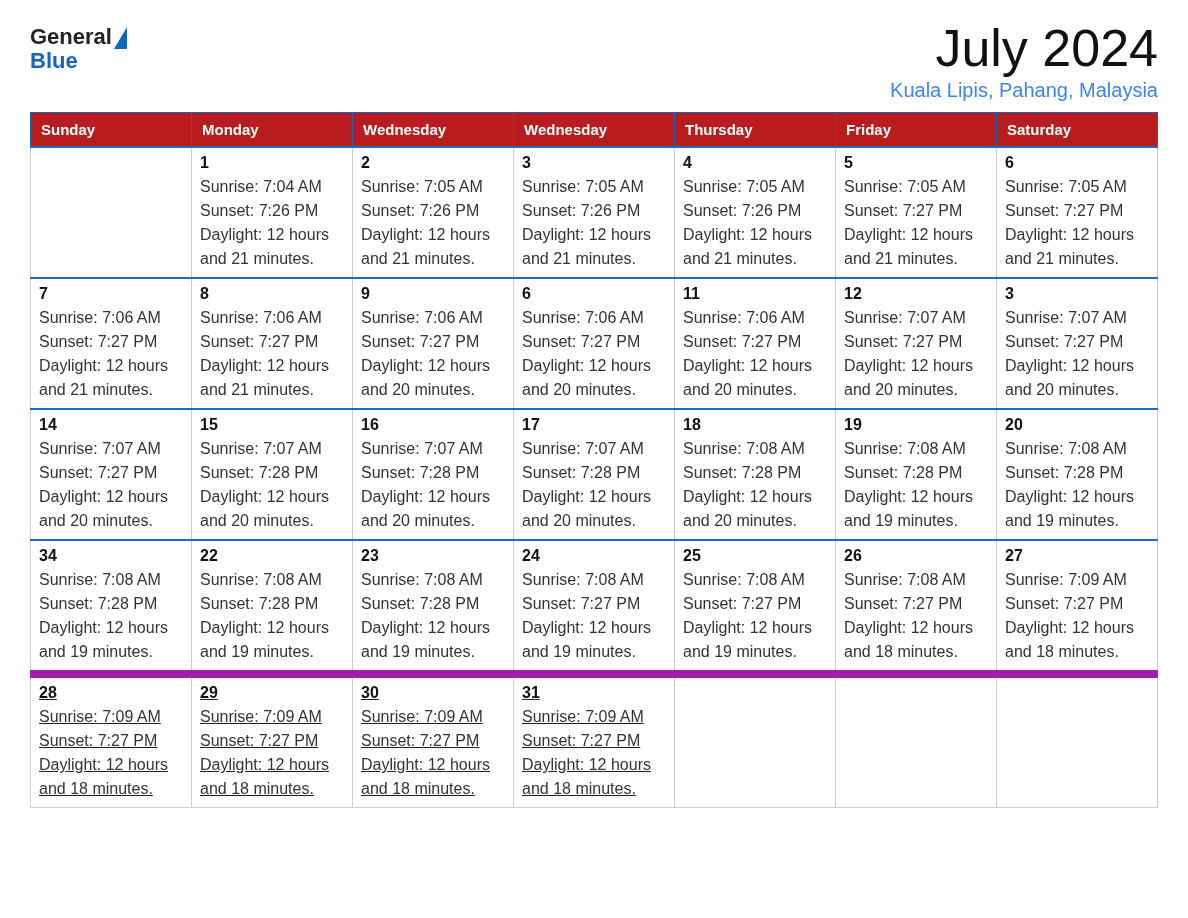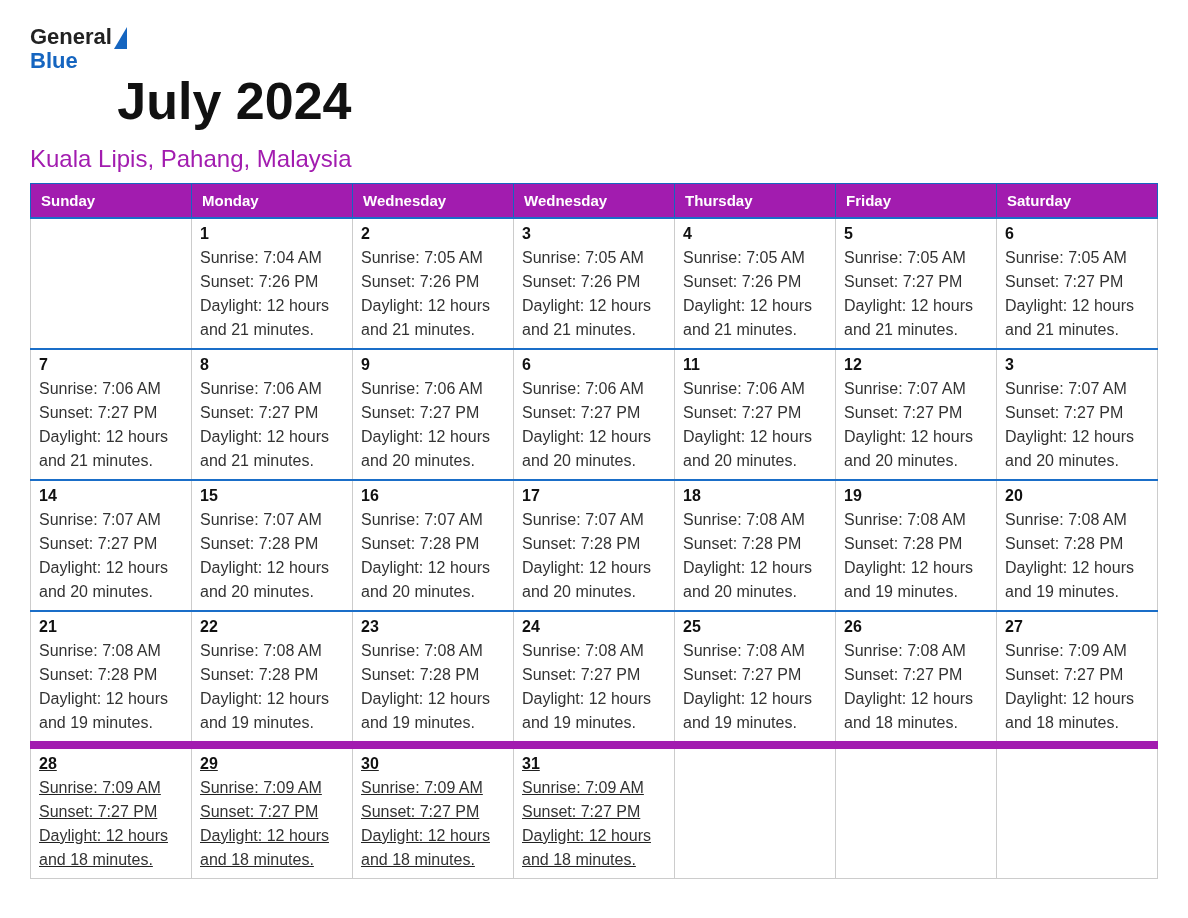--- a/index.html
+++ b/index.html
@@ -9,21 +9,20 @@
       color: #222;
       width: 1188px;
       min-height: 918px;
       padding: 20px 30px 30px 30px;
     }
     .header {
       display: flex;
       justify-content: space-between;
       align-items: flex-start;
       margin-bottom: 10px;
-      flex-direction: column;
     }
     .logo {
       display: flex;
       align-items: center;
       gap: 0;
       margin-top: 5px;
     }
     .logo-text {
       font-size: 22px;
       font-weight: bold;
@@ -38,37 +37,37 @@
       border-bottom: 22px solid #1565c0;
       margin-left: 2px;
       margin-top: 2px;
       align-self: flex-start;
     }
     .title-block {
       text-align: right;
     }
     .title-block h1 {
       font-size: 52px;
-      font-weight: 700;
+      font-weight: 400;
       color: #111;
       line-height: 1.1;
     }
     .title-block h2 {
-      font-size: 24px;
+      font-size: 20px;
       font-weight: 400;
-      color: #a21caf;
-      margin-top: 14px;
+      color: #3b82f6;
+      margin-top: 2px;
     }
     .calendar {
       width: 100%;
       border-collapse: collapse;
       margin-top: 10px;
     }
     .calendar thead tr th {
-      background-color: #a21caf;
+      background-color: #b91c1c;
       color: #fff;
       font-size: 15px;
       font-weight: 600;
       padding: 8px 10px;
       text-align: left;
       border: 1px solid #1565c0;
     }
     .calendar tbody tr td {
       border: 1px solid #ccc;
       vertical-align: top;
@@ -234,21 +233,21 @@
           <span class="day-number">19</span>
           <div class="day-info">Sunrise: 7:08 AM<br>Sunset: 7:28 PM<br>Daylight: 12 hours<br>and 19 minutes.</div>
         </td>
         <td>
           <span class="day-number">20</span>
           <div class="day-info">Sunrise: 7:08 AM<br>Sunset: 7:28 PM<br>Daylight: 12 hours<br>and 19 minutes.</div>
         </td>
       </tr>
       <tr>
         <td>
-          <span class="day-number">21</span>
+          <span class="day-number">34</span>
           <div class="day-info">Sunrise: 7:08 AM<br>Sunset: 7:28 PM<br>Daylight: 12 hours<br>and 19 minutes.</div>
         </td>
         <td>
           <span class="day-number">22</span>
           <div class="day-info">Sunrise: 7:08 AM<br>Sunset: 7:28 PM<br>Daylight: 12 hours<br>and 19 minutes.</div>
         </td>
         <td>
           <span class="day-number">23</span>
           <div class="day-info">Sunrise: 7:08 AM<br>Sunset: 7:28 PM<br>Daylight: 12 hours<br>and 19 minutes.</div>
         </td>

